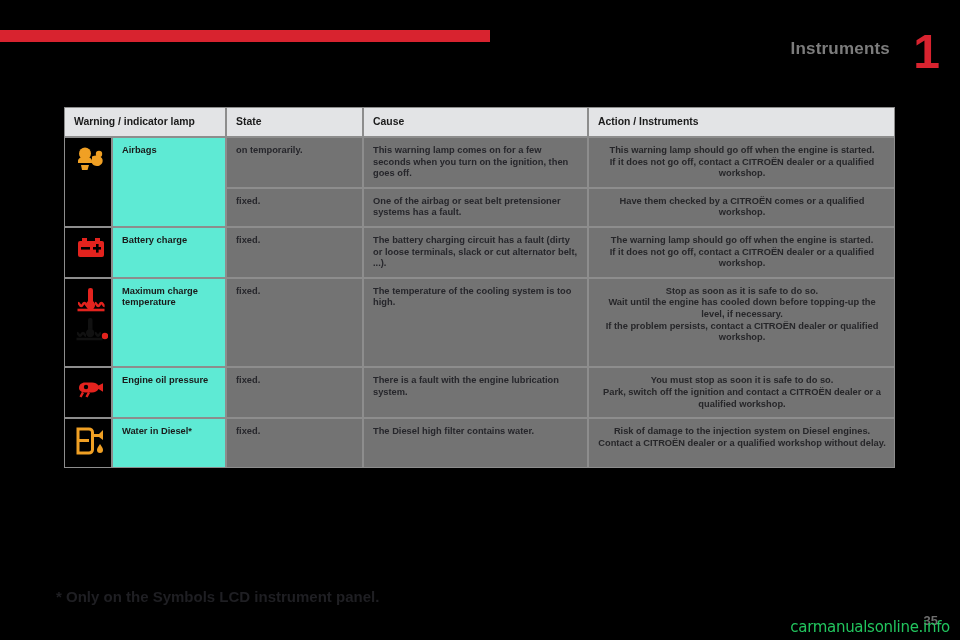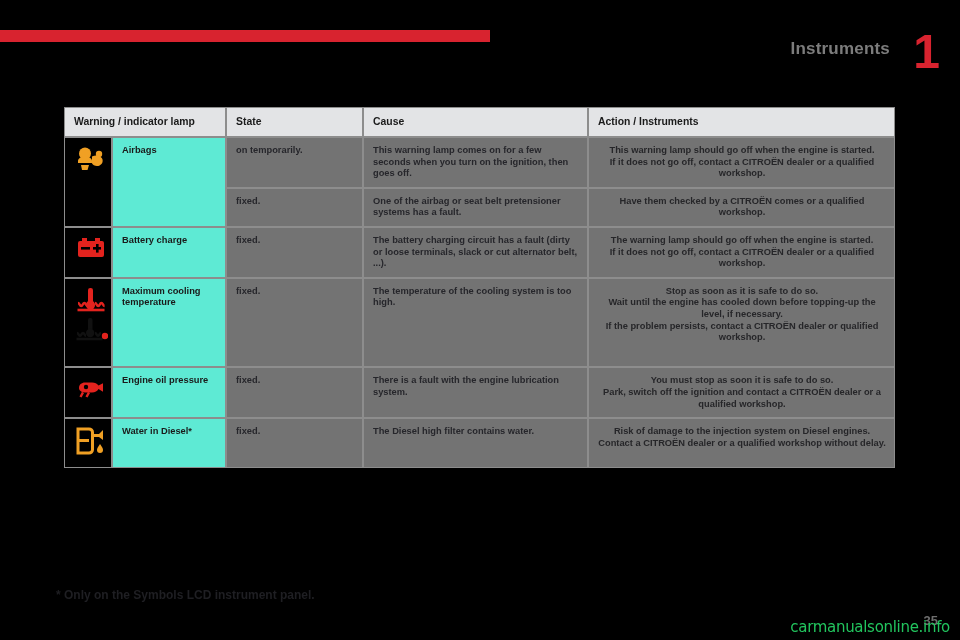--- a/index.html
+++ b/index.html
@@ -95,21 +95,21 @@
     background: #737373;
     color: #26262b;
     font-weight: 700;
   }
   td.action-cell { color: #262629; text-align: center; }
 
   
   .footnote {
     position: absolute;
     left: 56px; top: 588px;
-    font-size: 12px;
+    font-size: 15px;
     font-weight: 700;
     color: #1f1f23;
   }
 
   
   .watermark {
     position: absolute;
     right: 10px; bottom: 4px;
     font-size: 15px;
     color: #22c55e;
@@ -195,21 +195,21 @@
                   <path d="M4 17c1.6 0 1.6 3 3.2 3S8.8 17 10.4 17s1.6 3 3.2 3" stroke="#e3231e" stroke-width="2.6" fill="none"></path>
                   <path d="M21 17c1.6 0 1.6 3 3.2 3s1.6-3 3.2-3 1.6 3 3.2 3" stroke="#e3231e" stroke-width="2.6" fill="none"></path>
                   <path d="M3.5 24h27" stroke="#e3231e" stroke-width="2.6"></path>
                   <rect x="14" y="32" width="4.5" height="13" rx="2" fill="#111"></rect>
                   <circle cx="16.2" cy="47" r="4.2" fill="#111"></circle>
                   <path d="M3 47c1.5 0 1.5 2.8 3 2.8S7.5 47 9 47s1.5 2.8 3 2.8" stroke="#111" stroke-width="2.5" fill="none"></path>
                   <path d="M21 47c1.5 0 1.5 2.8 3 2.8S25.5 47 27 47" stroke="#111" stroke-width="2.5" fill="none"></path>
                   <path d="M2.5 53h26" stroke="#111" stroke-width="2.5"></path>
                   <circle cx="31" cy="50" r="3.2" fill="#e3231e"></circle>
                 </svg></span></td>
-            <td class="name-cell" rowspan="1">Maximum cooling temperature</td>
+            <td class="name-cell" rowspan="1">Maximum charge temperature</td>
             <td class="state-cell">fixed.</td>
             <td class="cause-cell">The temperature of the cooling system is too high.</td>
             <td class="action-cell">Stop as soon as it is safe to do so.<br>Wait until the engine has cooled down before topping-up the level, if necessary.<br>If the problem persists, contact a CITROËN dealer or qualified workshop.</td>
           </tr>
           <tr>
             <td class="icon-cell" rowspan="1"><span class="lampicon"><svg width="34" height="30" viewBox="0 0 34 30">
                   <path d="M5 13c0-3.2 2.4-5.5 6-5.5h7c3 0 5 1.2 6.5 3l4.5-2.2v8.4L24.5 14c-1.2 2.2-3.4 3.4-6.5 3.4h-7C7.4 17.4 5 15.4 5 13z" fill="#e3231e"></path>
                   <path d="M9 17.4l-2.5 4.6M15 17.4l-2.5 4.6" stroke="#e3231e" stroke-width="2.4"></path>
                   <circle cx="12" cy="12" r="2.2" fill="#000"></circle>
                 </svg></span></td>

